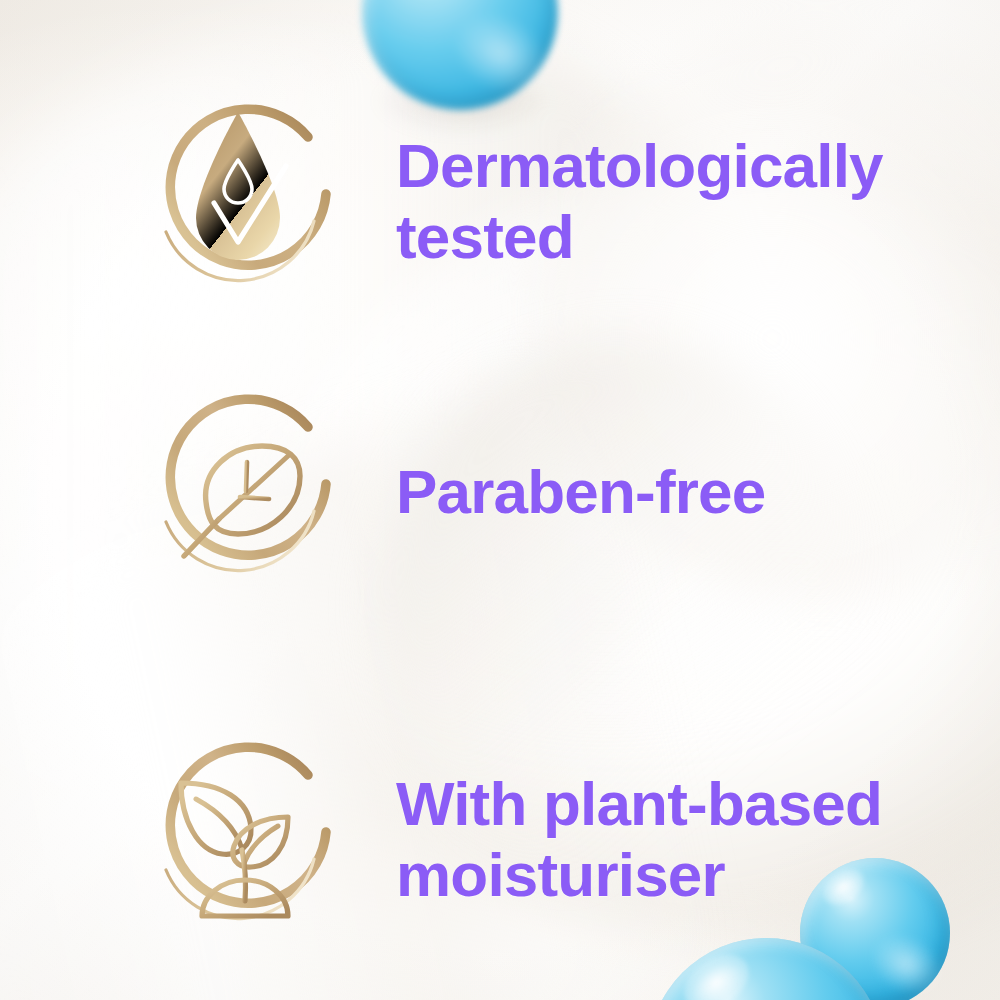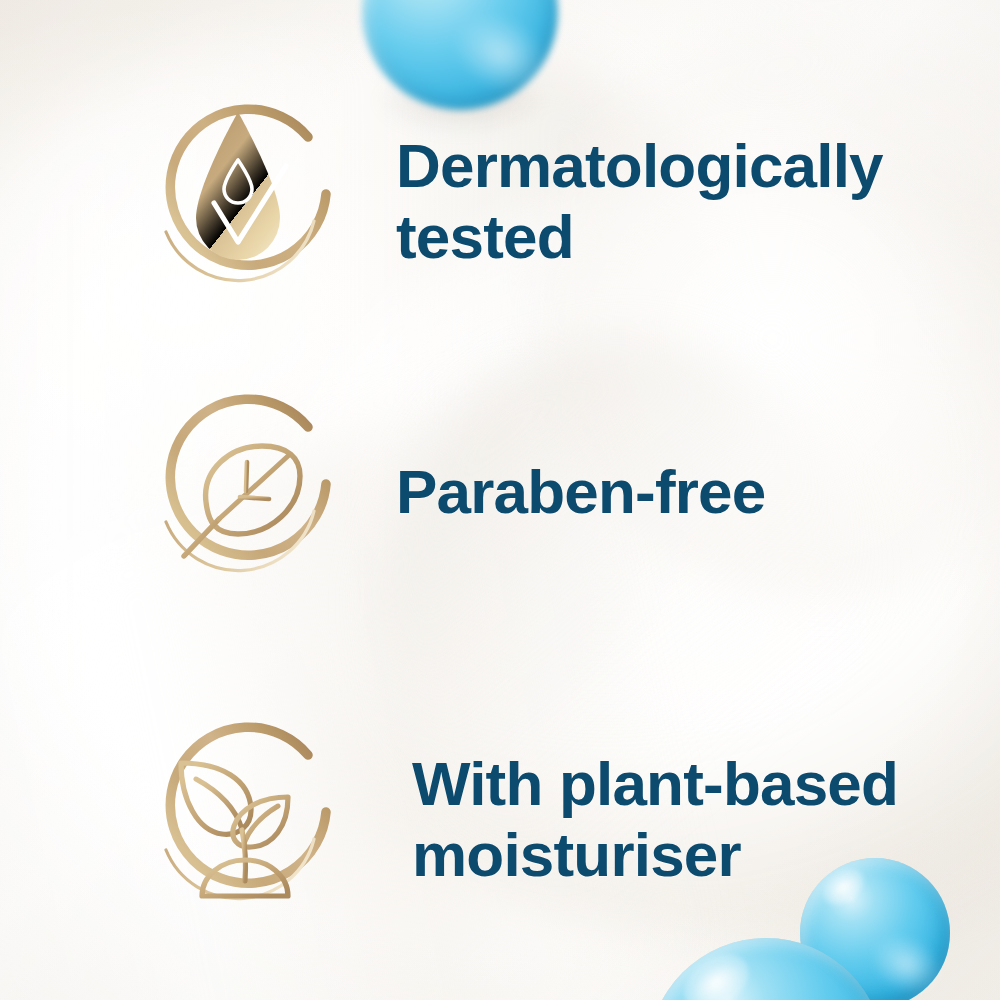--- a/index.html
+++ b/index.html
@@ -146,32 +146,32 @@
   }
   .row {
     position: absolute;
     display: flex;
     align-items: center;
     left: 118px;
     width: 860px;
   }
   #row-0 { top: 82px;  height: 240px; }
   #row-1 { top: 372px; height: 240px; }
-  #row-2 { top: 700px; height: 240px; gap: 16px; }
+  #row-2 { top: 720px; height: 240px; }
 
   .badge {
     position: relative;
     width: 240px;
     height: 240px;
     flex: 0 0 240px;
   }
   .badge svg { display: block; width: 240px; height: 240px; }
 
   .row-label {
-    color: #0c4a6e;
+    color: #8b5cf6;
     font-family: "Liberation Sans", sans-serif;
     font-weight: bold;
     font-size: 62px;
     line-height: 1.14;
     letter-spacing: -0.8px;
     margin-left: 38px;
     white-space: pre-line;
     text-shadow: 0 1px 0 rgba(255,255,255,0.5);
   }
 </style>

